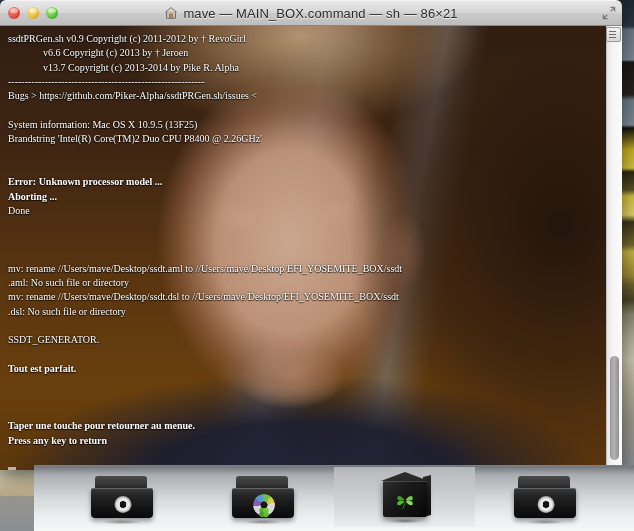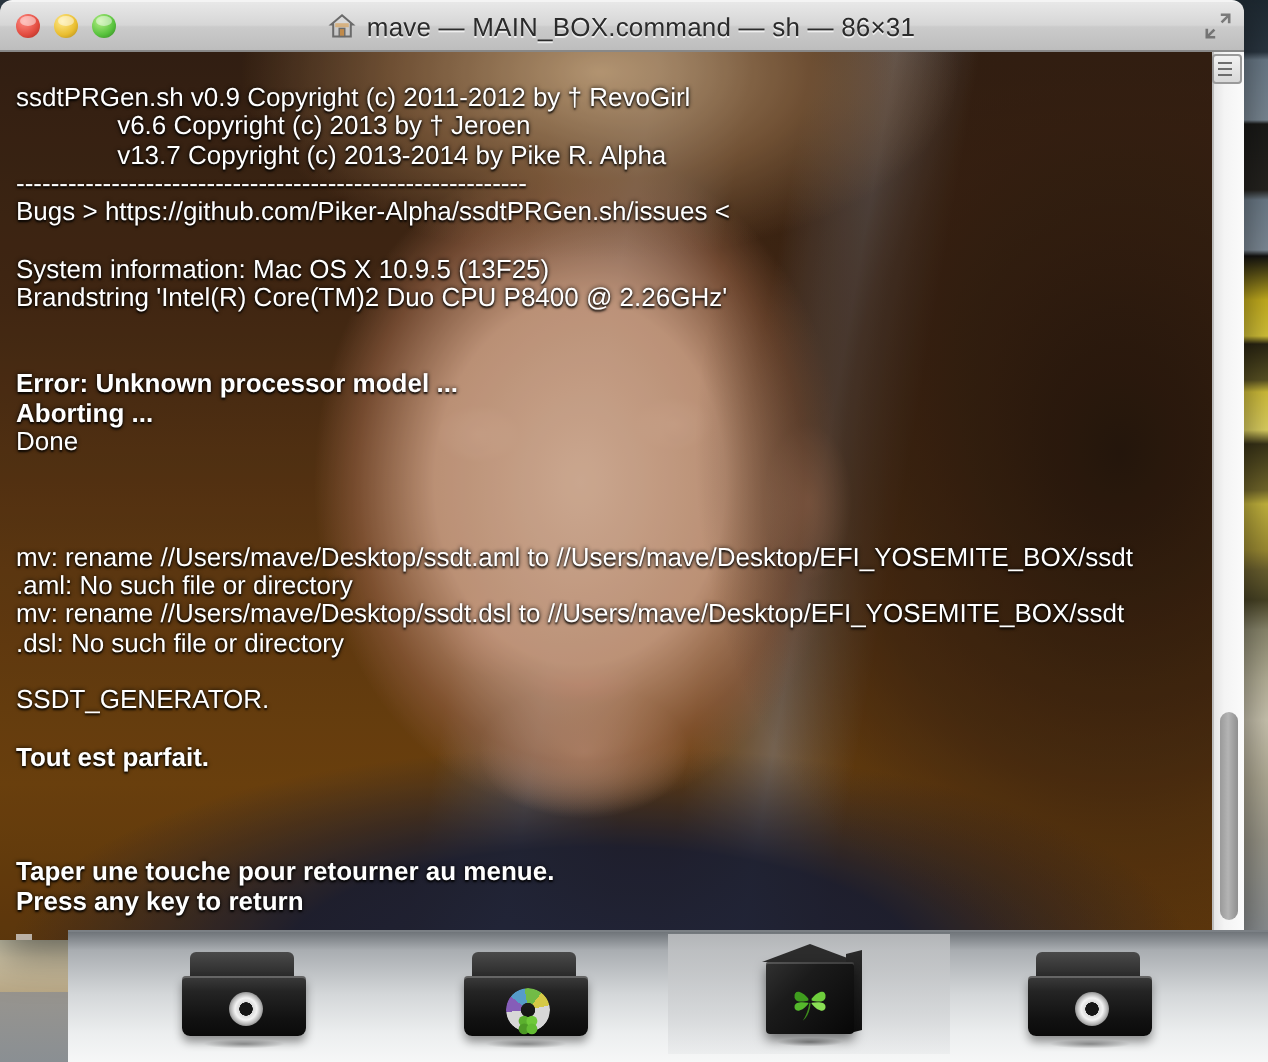--- a/index.html
+++ b/index.html
@@ -167,24 +167,24 @@
   }
   .term-shade {
     position: absolute;
     inset: 0;
     background: rgba(0,0,0,0.14);
   }
 
   .term-text {
     position: absolute;
     left: 8px;
-    top: 16px;
+    top: 6px;
     right: 18px;
-    font-family: Liberation Sans, sans-serif;
-    font-size: 13px;
+    font-family: Liberation Serif, serif;
+    font-size: 10px;
     line-height: 14.35px;
     color: #ffffff;
     white-space: pre;
     text-shadow: 0 0 2px rgba(0,0,0,0.9), 0 1px 1px rgba(0,0,0,0.8);
     letter-spacing: 0px;
   }
   .term-text .b { font-weight: bold; }
   .row { display: block; height: 14.35px; }
 
   .cursor {
@@ -371,21 +371,21 @@
         <div class="tl tl-min"></div>
         <div class="tl tl-zoom"></div>
       </div>
 
       <div class="title-wrap">
         <svg class="home-icon" width="14" height="14" viewBox="0 0 14 14">
           <path d="M7 1.6 L12.4 6.2 L11.4 6.2 L11.4 12.2 L2.6 12.2 L2.6 6.2 L1.6 6.2 Z" fill="none" stroke="#6a6a6a" stroke-width="1"></path>
           <rect x="5.6" y="8.2" width="2.8" height="4" fill="#c08a4a" stroke="#6a6a6a" stroke-width="0.7"></rect>
           <path d="M3.6 5.6 L10.4 5.6 L10.4 7.6 L3.6 7.6 Z" fill="#d6a35e" opacity="0.7"></path>
         </svg>
-        <span>mave — MAIN_BOX.command — sh — 86×31</span>
+        <span>mave — MAIN_BOX.command — sh — 86×21</span>
       </div>
 
       <svg class="fullscreen-btn" viewBox="0 0 14 14">
         <path d="M8.4 1.4 L12.6 1.4 L12.6 5.6" fill="none" stroke="#555" stroke-width="1.3"></path>
         <path d="M12.6 1.4 L8.8 5.2" stroke="#555" stroke-width="1.3"></path>
         <path d="M5.6 12.6 L1.4 12.6 L1.4 8.4" fill="none" stroke="#555" stroke-width="1.3"></path>
         <path d="M1.4 12.6 L5.2 8.8" stroke="#555" stroke-width="1.3"></path>
       </svg>
     </div>
 

